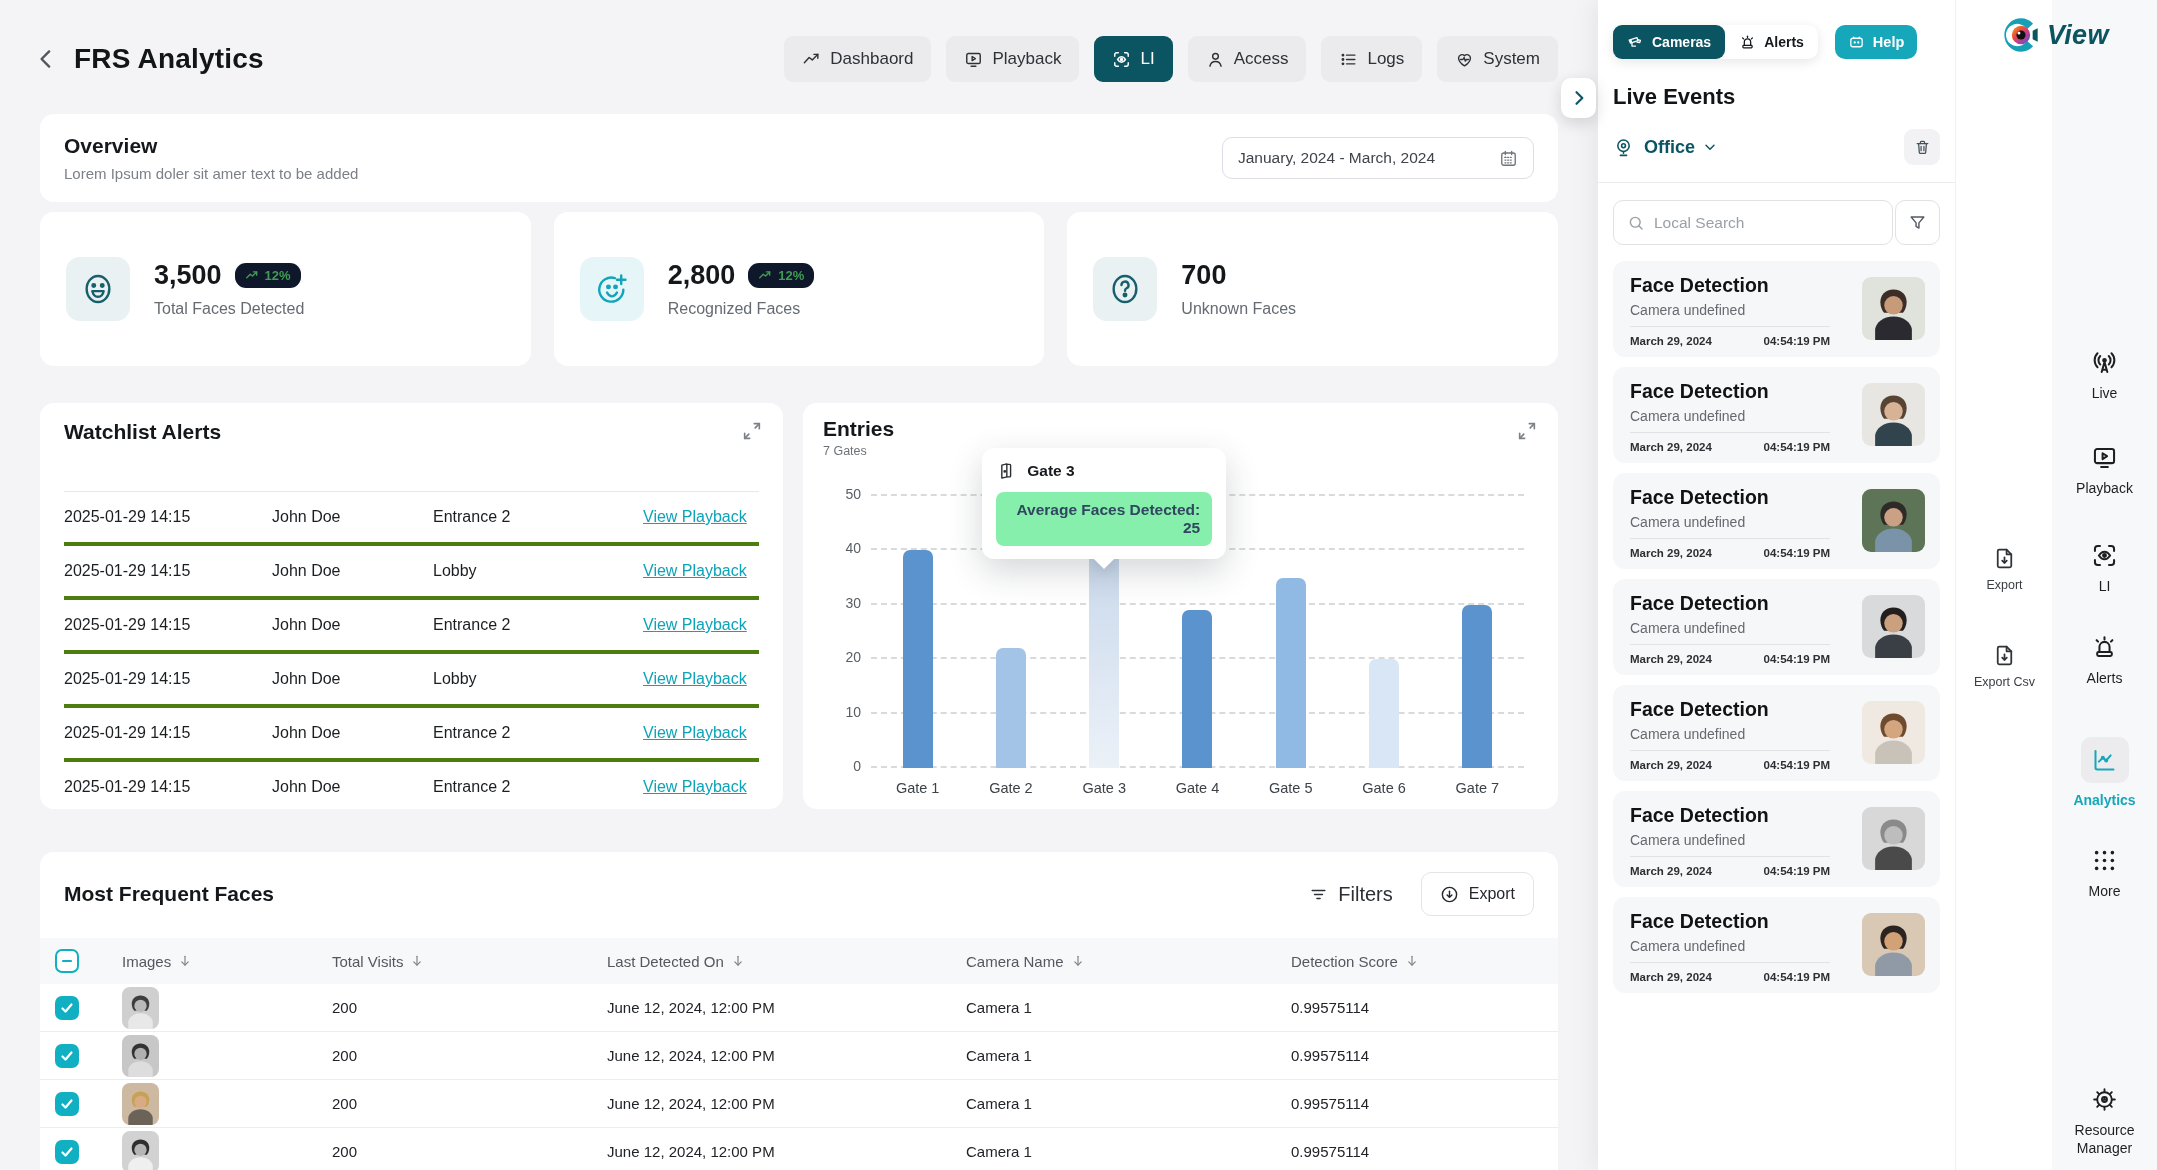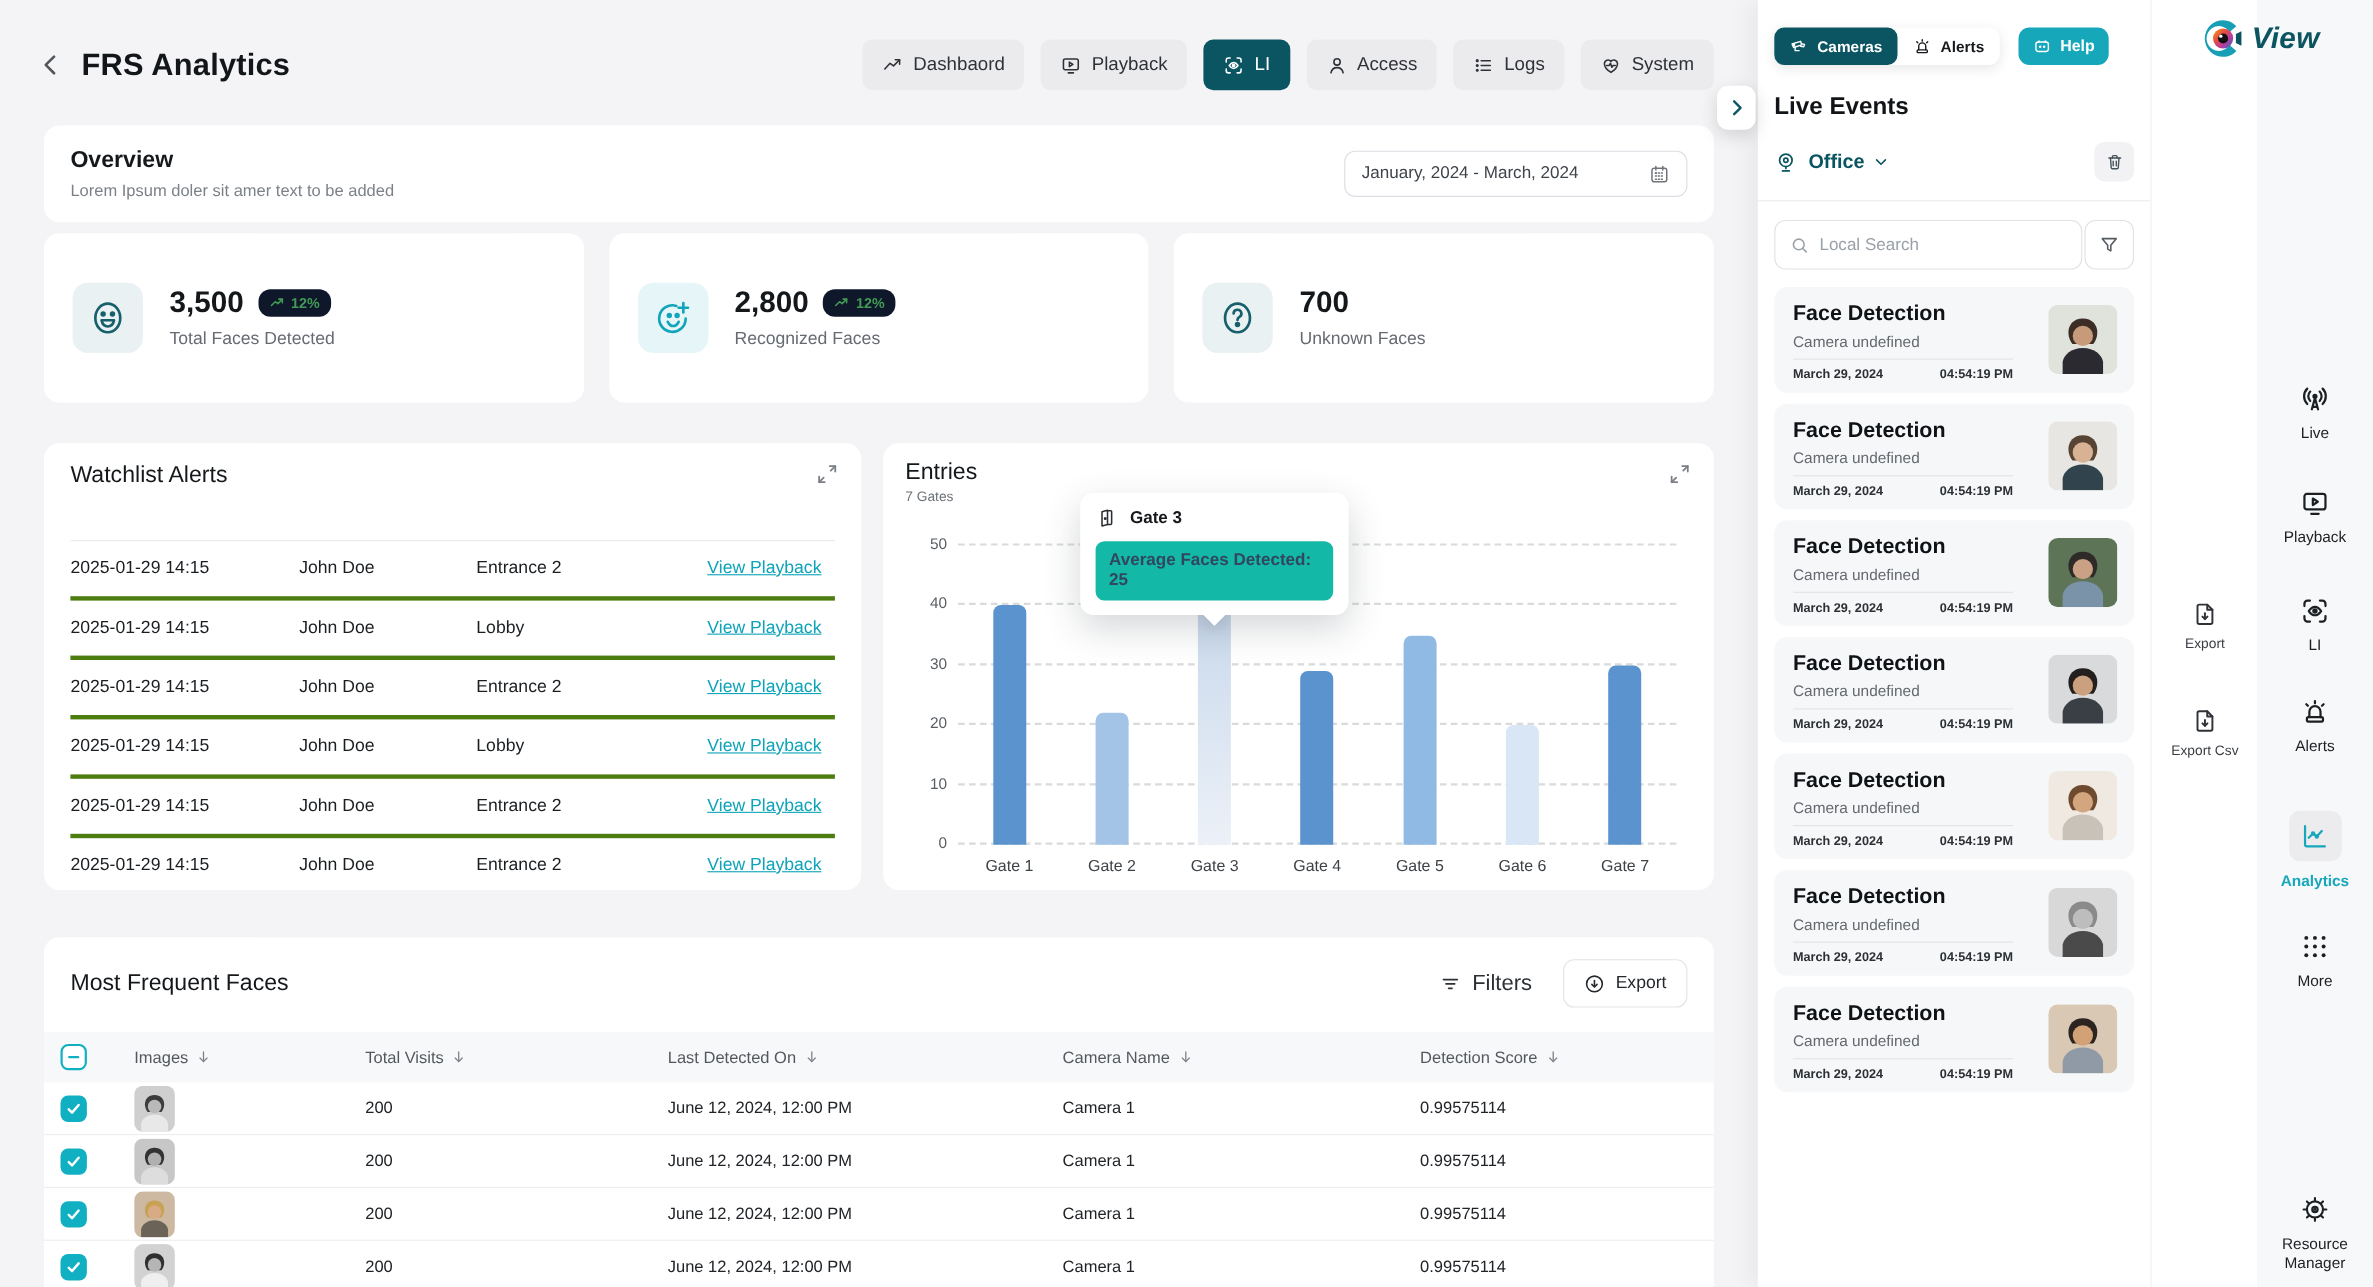--- a/index.html
+++ b/index.html
@@ -35,42 +35,42 @@
   .stat-value-row { display:flex; align-items:center; gap:13px; }
   .stat-value { font-size:27px; font-weight:700; color:#15181b; }
   .stat-badge { display:flex; gap:6px; align-items:center; background:#0f172a; color:#419b54; font-size:13px; font-weight:600; border-radius:11px; padding:5px 10px; }
   .stat-badge svg { width:14px; height:14px; }
   .stat-label { font-size:16px; color:#666b72; margin-top:9px; }
 
   .panels-row { display:flex; gap:20px; margin-top:37px; }
   .panel { height:406px; position:relative; overflow:hidden; }
   .watchlist { width:743px; padding:17px 24px; }
   .entries { flex:1; padding:14px 20px; }
-  .panel-title { font-size:21px; font-weight:400; color:#15181b; }
+  .panel-title { font-size:21px; font-weight:700; color:#15181b; }
   .expand-btn { position:absolute; right:20px; top:17px; width:22px; height:22px; color:#7c8187; cursor:pointer; }
 
   .wl-table { margin-top:22px; }
   .wl-head, .wl-row { display:grid; grid-template-columns:208px 161px 210px 1fr; align-items:center; }
   .wl-head { font-size:15.5px; color:#6d7278; padding:8px 0 17px 0; border-bottom:1px solid #e7e8ea; }
   .wl-row { height:54px; border-bottom:4px solid #4d7c0f; font-size:16px; color:#1b1e21; font-weight:500; }
   .wl-link { color:#0da3b8; text-decoration:underline; cursor:pointer; font-weight:500; }
 
   .entries-sub { font-size:12.5px; color:#6d7278; margin-top:3px; }
   .chart { position:relative; margin:38px 14px 0 48px; height:272px; }
   .gridline { position:absolute; left:0; right:0; border-top:2px dashed #d9dadc; height:0; }
   .gridline span { position:absolute; left:-42px; top:-10px; font-size:14px; color:#585e64; width:32px; text-align:right; }
   .bars { position:absolute; left:0; right:0; top:0; bottom:0; display:flex; }
   .bar-slot { flex:1; display:flex; align-items:flex-end; justify-content:center; height:100%; }
   .bar { width:30px; border-radius:7px 7px 0 0; cursor:pointer; }
   .cats { display:flex; margin:12px 14px 0 48px; }
   .cat { flex:1; text-align:center; font-size:14.5px; color:#3d4247; }
   .tooltip { position:absolute; width:244px; left:calc(35.714% - 122px); top:-48px; background:#fff; border-radius:12px; box-shadow:0 12px 34px rgba(40,50,60,.20); padding:13px 14px; z-index:3; }
   .tt-head { display:flex; align-items:center; gap:11px; font-size:15.5px; font-weight:600; color:#17191c; }
   .tt-head svg { width:20px; height:20px; color:#2b2f33; }
-  .tt-pill { margin-top:11px; background:#14b8a6; border-radius:8px; padding:9px 12px; font-size:15.5px; font-weight:700; color:#31475f; }
+  .tt-pill { margin-top:11px; background:#86efac; border-radius:8px; padding:9px 12px; font-size:15.5px; font-weight:700; color:#31475f;text-align:right; }
   .tt-arrow { position:absolute; left:50%; bottom:-7px; width:15px; height:15px; background:#fff; transform:translateX(-50%) rotate(45deg); box-shadow:4px 4px 8px rgba(40,50,60,.06); }
 
   .faces-card { margin-top:43px; height:340px; overflow:hidden; padding-top:20px; }
   .faces-head { display:flex; align-items:center; padding:0 24px; }
   .filters-btn { margin-left:auto; display:flex; gap:10px; align-items:center; font-size:20px; color:#2c3034; cursor:pointer; }
   .filters-btn svg { width:19px; height:19px; }
   .export-btn { margin-left:28px; border:1px solid #e3e4e8; border-radius:10px; height:44px; padding:0 18px; display:flex; align-items:center; gap:10px; font-size:16px; color:#24282c; background:#fff; cursor:pointer; }
   .export-btn svg { width:19px; height:19px; }
   .ft-head, .ft-row { display:grid; grid-template-columns:67px 210px 275px 359px 325px 1fr; align-items:center; padding-left:15px; }
   .ft-head { margin-top:22px; background:#f7f8fa; height:46px; font-size:15px; color:#54585e; }

